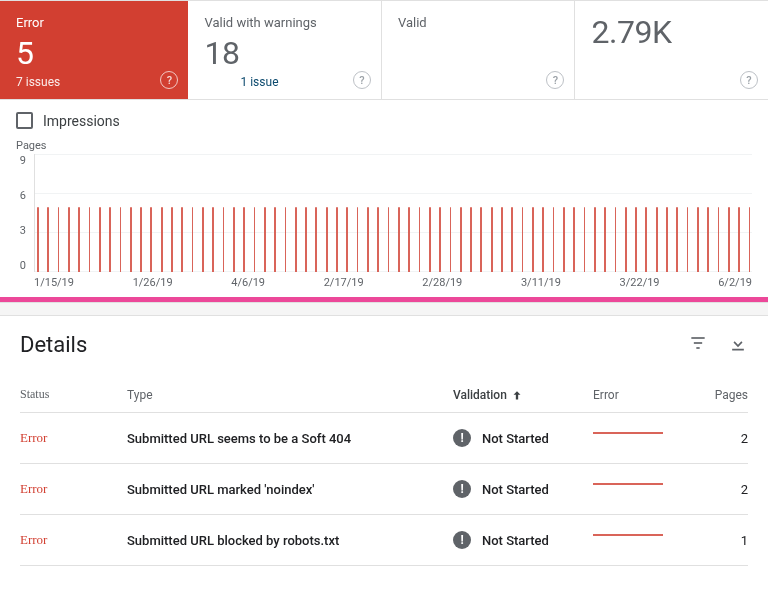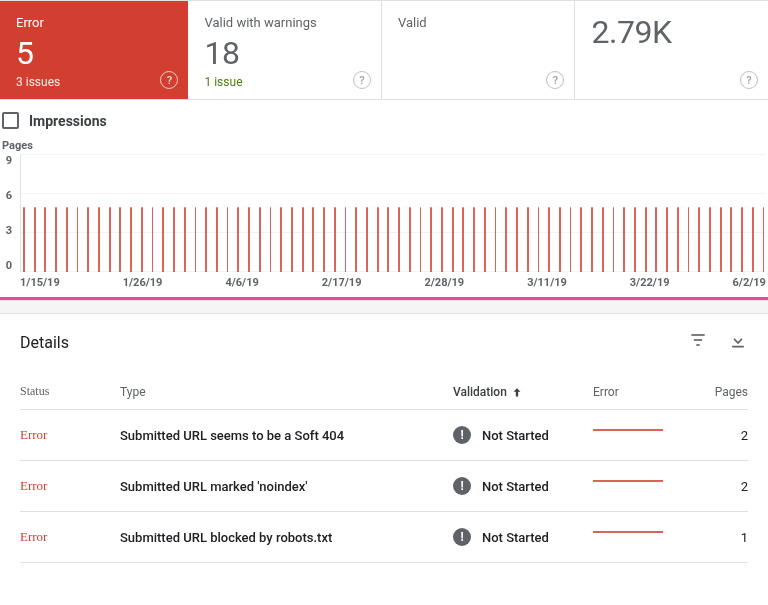--- a/index.html
+++ b/index.html
@@ -9,72 +9,72 @@
     .card:last-child { border-right: none; }
     .card.error { background: #d23f31; color: #fff; border-right: none; padding-right: 20px; flex: 0.95; }
     .card-label { font-size: 13px; font-weight: 400; margin-bottom: 6px; }
     .card.error .card-label { color: #fff; }
     .card:not(.error) .card-label { color: #5f6368; }
     .card-value { font-size: 32px; font-weight: 400; line-height: 1.1; margin-bottom: 4px; letter-spacing: -0.5px; }
     .card.error .card-value { color: #fff; }
     .card:not(.error) .card-value { color: #5f6368; }
     .card-sub { font-size: 12px; }
     .card.error .card-sub { color: rgba(255,255,255,0.9); }
-    .card:not(.error) .card-sub { color: #4d7c0f; }
+    .card:not(.error) .card-sub { color: #0c4a6e; margin-left: 36px; }
     .help-icon { position: absolute; right: 10px; bottom: 10px; width: 18px; height: 18px; }
     .help-circle { width: 18px; height: 18px; border-radius: 50%; border: 1.5px solid; display: flex; align-items: center; justify-content: center; font-size: 11px; font-weight: 500; }
     .card.error .help-circle { border-color: rgba(255,255,255,0.7); color: rgba(255,255,255,0.8); }
     .card:not(.error) .help-circle { border-color: #bdc1c6; color: #9aa0a6; }
 
-    .chart-section { padding: 12px 2px 8px; border-bottom: 3px solid #ec4899; font-weight: bold; }
+    .chart-section { padding: 12px 16px 8px; border-bottom: 5px solid #ec4899; }
     .checkbox-row { display: flex; align-items: center; gap: 10px; margin-bottom: 10px; }
     .checkbox { width: 17px; height: 17px; border: 2px solid #5f6368; border-radius: 2px; }
     .checkbox-label { font-size: 14px; color: #3c4043; }
     .y-label { font-size: 11px; color: #5f6368; margin-bottom: 2px; }
     .chart-area { position: relative; height: 118px; display: flex; }
     .y-axis { display: flex; flex-direction: column; justify-content: space-between; padding-right: 8px; font-size: 11px; color: #5f6368; text-align: right; width: 18px; height: 100%; }
     .plot { flex: 1; position: relative; border-left: 1px solid #e0e0e0; }
     .gridlines { position: absolute; inset: 0; display: flex; flex-direction: column; justify-content: space-between; }
     .gridline { height: 1px; background: #f1f3f4; }
     .bars { position: absolute; inset: 0; display: flex; align-items: flex-end; gap: 1.2%; padding: 0 2px; }
     .bar { background: #d96459; flex: 1; border-radius: 1px 1px 0 0; }
     .x-axis { display: flex; justify-content: space-between; font-size: 11px; color: #5f6368; padding: 4px 0 0 18px; }
 
     .spacer { height: 14px; background: #f5f5f5; border-top: 1px solid #e0e0e0; border-bottom: 1px solid #e0e0e0; }
 
     .details { padding: 16px 20px 0; }
     .details-header { display: flex; align-items: center; margin-bottom: 20px; }
-    .details-title { font-size: 16px; font-weight: 400; color: #202124; flex: 1; }
+    .details-title { font-size: 22px; font-weight: 400; color: #202124; flex: 1; }
     .details-actions { display: flex; gap: 20px; }
     .action-icon { color: #5f6368; cursor: pointer; }
 
     .table-head { display: flex; font-size: 12px; color: #5f6368; padding: 10px 0; border-bottom: 1px solid #e0e0e0; align-items: center; }
     .col-status { width: 100px; font-family: Liberation Serif, serif; }
-    .col-type { flex: 1; }
+    .col-type { flex: 1; margin-left: 7px; }
     .col-validation { width: 140px; display: flex; align-items: center; gap: 3px; font-weight: 500; color: #3c4043; }
     .col-trend { width: 110px; }
     .col-pages { width: 45px; text-align: right; }
 
     .table-row { display: flex; font-size: 13px; padding: 16px 0; border-bottom: 1px solid #e0e0e0; align-items: center; }
     .table-row .col-status { color: #d23f31; }
     .table-row .col-type { font-weight: 500; color: #202124; }
     .table-row .col-pages { color: #202124; }
     .v-badge { width: 18px; height: 18px; border-radius: 50%; background: #5f6368; color: #fff; display: inline-flex; align-items: center; justify-content: center; font-size: 12px; font-weight: 700; margin-right: 8px; flex-shrink: 0; }
     .v-text { font-weight: 500; color: #202124; font-size: 13px; }
     .trendline { width: 70px; height: 2px; background: #d96459; margin-top: -6px; }
     .sort-svg { transform: translateY(1px); }
   </style>
 </head>
 <body>
 
 <div class="cards">
   <div class="card error">
     <div class="card-label">Error</div>
     <div class="card-value">5</div>
-    <div class="card-sub">3 issues</div>
+    <div class="card-sub">7 issues</div>
     <div class="help-icon">
         <div class="help-circle">?</div>
       </div>
   </div>
   <div class="card">
     <div class="card-label">Valid with warnings</div>
     <div class="card-value">18</div>
     <div class="card-sub">1 issue</div>
     <div class="help-icon">
         <div class="help-circle">?</div>

